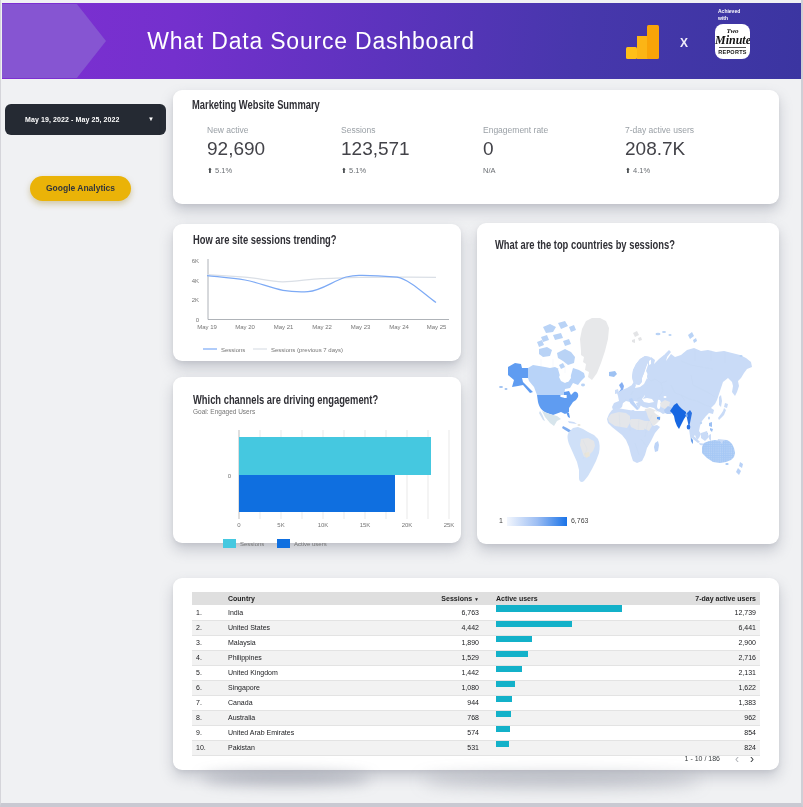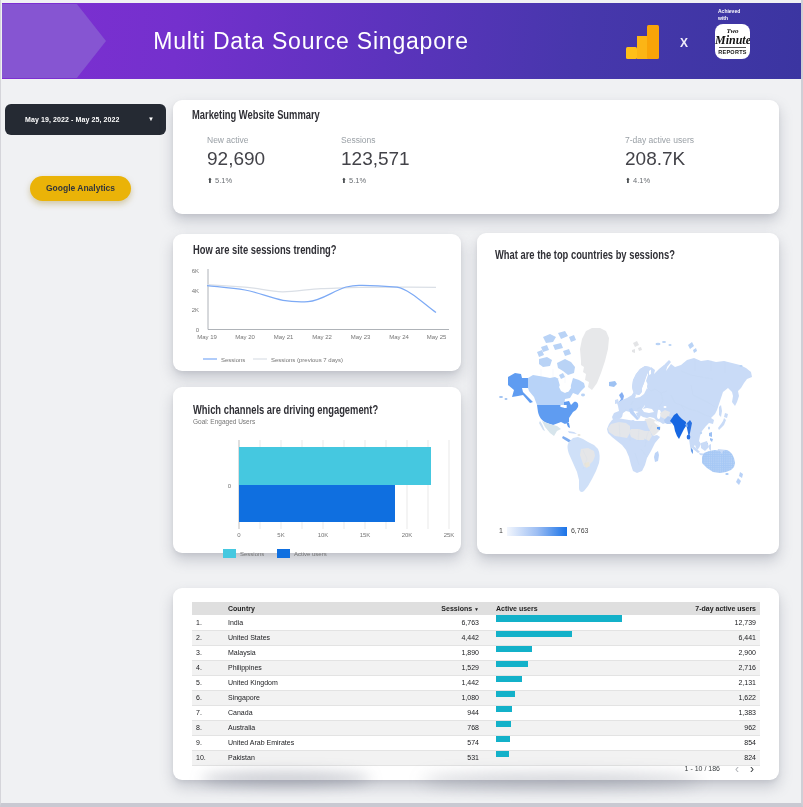--- a/index.html
+++ b/index.html
@@ -1,20 +1,20 @@
 <!DOCTYPE html>
 <html><head>
 <meta charset="utf-8">
 <style>
 * { margin:0; padding:0; box-sizing:border-box; }
 body { font-family:"Liberation Sans", sans-serif; }
 #page { position:relative; width:803px; height:807px; background:#f0f1f3; overflow:hidden;
   border-left:1px solid #d5d5da; border-right:2px solid #cfcfd6; border-bottom:4px solid #c9c9d2; }
 .card { position:absolute; background:#fff; border-radius:9px;
-  box-shadow:0 7px 14px rgba(110,115,135,0.32), 0 2px 4px rgba(0,0,0,0.06);margin-top:10px; }
+  box-shadow:0 7px 14px rgba(110,115,135,0.32), 0 2px 4px rgba(0,0,0,0.06); }
 .ctitle { font-size:12px; font-weight:700; color:#303036; letter-spacing:0px; transform:scaleX(0.78); transform-origin:left center; white-space:nowrap; }
 
 
 #hdr { position:absolute; left:1px; top:3px; width:799px; height:76px;
   background:linear-gradient(95deg,#7e2fd2 0%,#7430cd 22%,#5c33bd 48%,#4737ac 72%,#3b35a1 100%); }
 #hdrpoly { position:absolute; left:1px; top:4px; width:104px; height:74px;
   background:#8655d2; clip-path:polygon(0 0, 72% 0, 100% 50%, 72% 100%, 0 100%); }
 #hdrtitle { position:absolute; left:0; top:28px; width:620px; text-align:center;
   color:#fff; font-size:23px; font-weight:500; letter-spacing:0.8px; }
 #galogo { position:absolute; left:624px; top:25px; }
@@ -80,21 +80,21 @@
 #pgn .nav2 { font-size:12px; color:#3c4043; margin-left:11px; vertical-align:-2px; }
 
 .axis { font-size:6px; fill:#757575; }
 </style>
 </head>
 <body>
 <div id="page">
 
   <div id="hdr"></div>
   <div id="hdrpoly"></div>
-  <div id="hdrtitle">Multi Data Source Singapore</div>
+  <div id="hdrtitle">What Data Source Dashboard</div>
   <svg id="galogo" width="36" height="36" viewBox="0 0 36 36">
     <rect x="1" y="22" width="11" height="12" rx="1.5" fill="#ffbf19"></rect>
     <rect x="12" y="11" width="11" height="23" rx="0" fill="#fcb515"></rect>
     <rect x="22" y="0" width="12" height="34" rx="1.5" fill="#f9a408"></rect>
   </svg>
   <div id="hdrx">X</div>
   <div id="achieved">Achieved<br>with</div>
   <div id="badge">
       <div class="two">Two</div>
       <div class="minute">Minute</div>
@@ -109,20 +109,25 @@
     <div class="t ctitle">Marketing Website Summary</div>
     <div class="kcol" style="left:34px;">
       <div class="lab">New active</div>
       <div class="val">92,690</div>
       <div class="dt"><span class="ar">⬆</span> 5.1%</div>
     </div>
     <div class="kcol" style="left:168px;">
       <div class="lab">Sessions</div>
       <div class="val">123,571</div>
       <div class="dt"><span class="ar">⬆</span> 5.1%</div>
+    </div>
+    <div class="kcol" style="left:310px;">
+      <div class="lab">Engagement rate</div>
+      <div class="val">0</div>
+      <div class="dt">N/A</div>
     </div>
     <div class="kcol" style="left:452px;">
       <div class="lab">7-day active users</div>
       <div class="val">208.7K</div>
       <div class="dt"><span class="ar">⬆</span> 4.1%</div>
     </div>
   </div>
 
   <div class="card" id="linecard">
     <div class="t ctitle">How are site sessions trending?</div>

